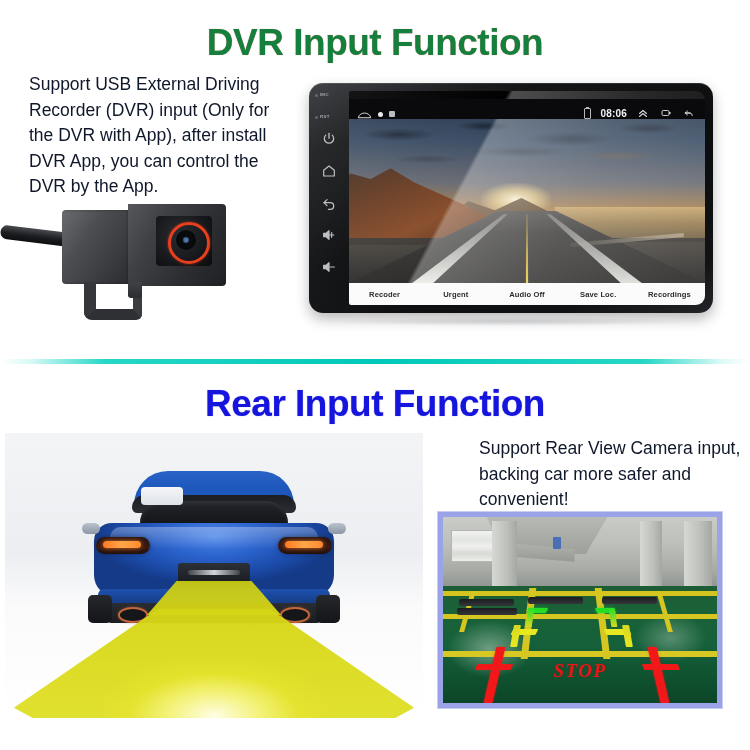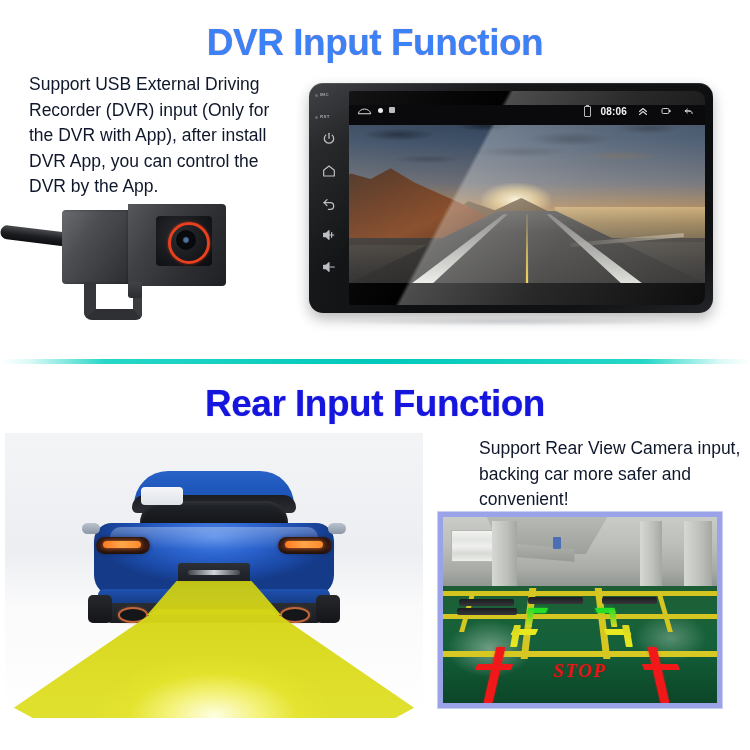--- a/index.html
+++ b/index.html
@@ -22,21 +22,21 @@
     width: 100%;
     text-align: center;
     font-weight: bold;
     font-stretch: condensed;
     letter-spacing: -0.5px;
     white-space: nowrap;
   }
   #dvr-heading {
     top: 22px;
     font-size: 37px;
-    color: #3b82f6;
+    color: #15803d;
     text-shadow: 0 0 1px rgba(239,26,18,.5);
   }
   #rear-heading {
     top: 383px;
     font-size: 37px;
     color: #1515dd;
     text-shadow: 0 0 1px rgba(21,21,221,.5);
   }
 
   
@@ -197,25 +197,25 @@
     position: absolute;
     left: 40px; top: 8px;
     width: 356px; height: 214px;
     overflow: hidden;
     background: #000;
     border-radius: 2px 9px 9px 2px;
   }
   
   .hu-statusbar {
     position: absolute;
-    left: 0; top: 14px;
+    left: 0; top: 8px;
     width: 100%; height: 20px;
     background: #0a0a0c;
     display: flex;
-    align-items: flex-start;
+    align-items: flex-end;
     z-index: 4;
     text-decoration: underline;
   }
   .sb-left { display: flex; align-items: center; gap: 6px; padding-left: 8px; }
   .sb-home-icon { width: 15px; height: 10px; color: #dcdee1; }
   .sb-home-icon svg { width: 100%; height: 100%; display: block; }
   .sb-dot-white { width: 5px; height: 5px; border-radius: 50%; background: #e9ebee; }
   .sb-dot-sq { width: 6px; height: 6px; background: #b9bcc1; border-radius: 1px; }
   .sb-right { margin-left: auto; display: flex; align-items: center; gap: 9px; padding-right: 9px; }
   .sb-batt {
@@ -779,20 +779,27 @@
             <path d="M9 8 4.5 12 9 16"></path>
               <path d="M4.5 12h10a5 5 0 0 1 0 0"></path>
             <path d="M4.5 12h9.5a5 5 0 0 1 4.5 5"></path>
           </svg>
         </span>
       </div>
     </div>
 
     <div class="wp-glare"></div>
 
+    <div class="hu-toolbar">
+      <div class="tb-btn">Recoder</div>
+      <div class="tb-btn">Urgent</div>
+      <div class="tb-btn">Audio Off</div>
+      <div class="tb-btn">Save Loc.</div>
+      <div class="tb-btn">Recordings</div>
+    </div>
 
   </div>
   <div class="hu-bezel-gloss"></div>
   <div class="hu-shadow"></div>
 </div>
 
 <div id="divider"></div>
 
 <div class="heading" id="rear-heading">Rear Input Function</div>
 

